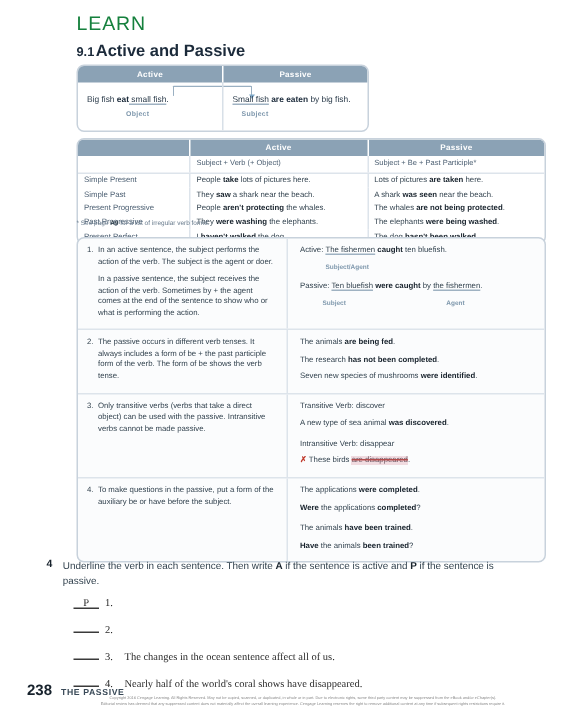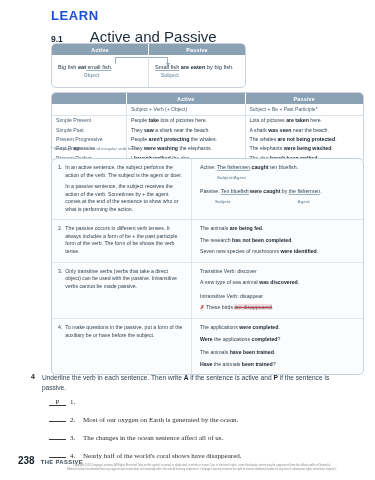--- a/index.html
+++ b/index.html
@@ -15,36 +15,36 @@
     width: 375px; height: 480px;
     background: #ffffff;
     padding: 0;
   }
 
   
   .learn-title {
     position: absolute;
     left: 51px; top: 8px;
     font-size: 13px;
-    font-weight: bold;
+    font-weight: normal;
     letter-spacing: 0.6px;
-    color: #1d4ed8;
+    color: #15803d;
   }
 
   
   .sec-head {
     position: absolute;
     left: 51px; top: 28px;
     display: flex;
     align-items: baseline;
-    gap: 27px;
+    gap: 1px;
     color: #1b2a3a;
   }
   .sec-num { font-size: 8.5px; font-weight: bold; }
-  .sec-name { font-size: 15px; font-weight: normal; }
+  .sec-name { font-size: 11px; font-weight: bold; }
 
   
   .diagram {
     position: absolute;
     left: 51px; top: 43px;
     width: 195px;
     border: 1px solid #c8d2dc;
     border-radius: 5px;
     overflow: hidden;
     background: #ffffff;
@@ -416,21 +416,20 @@
       <span class="ex-dir"><span>Underline the verb in each sentence. Then write </span><b>A</b><span> if the sentence is active and </span><b>P</b><span> if the sentence is passive.</span></span>
     </div>
     <div class="ex-list">
       <div class="ex-item">
         <span class="blank filled">P</span>
         <span class="it-num">1.</span>
       </div>
       <div class="ex-item">
         <span class="blank"></span>
         <span class="it-num">2.</span>
-        <span class="it-text">Most of our oxygen on Earth is generated by the ocean.</span>
       </div>
       <div class="ex-item">
         <span class="blank"></span>
         <span class="it-num">3.</span>
         <span class="it-text">The changes in the ocean sentence affect all of us.</span>
       </div>
       <div class="ex-item">
         <span class="blank"></span>
         <span class="it-num">4.</span>
         <span class="it-text">Nearly half of the world's coral shows have disappeared.</span>

